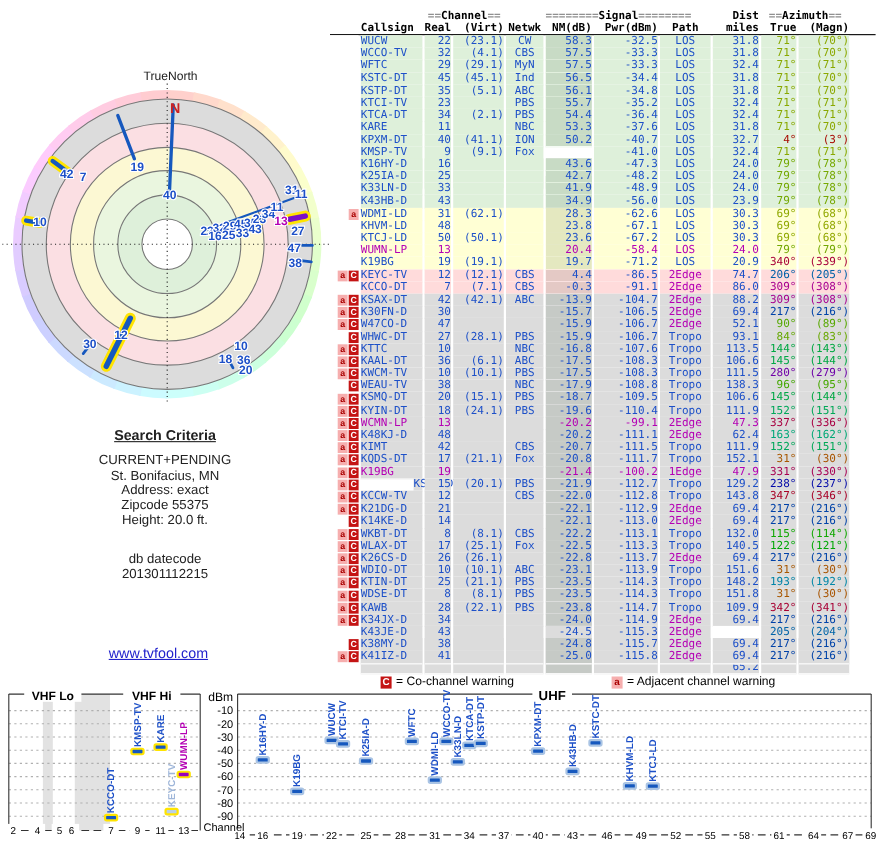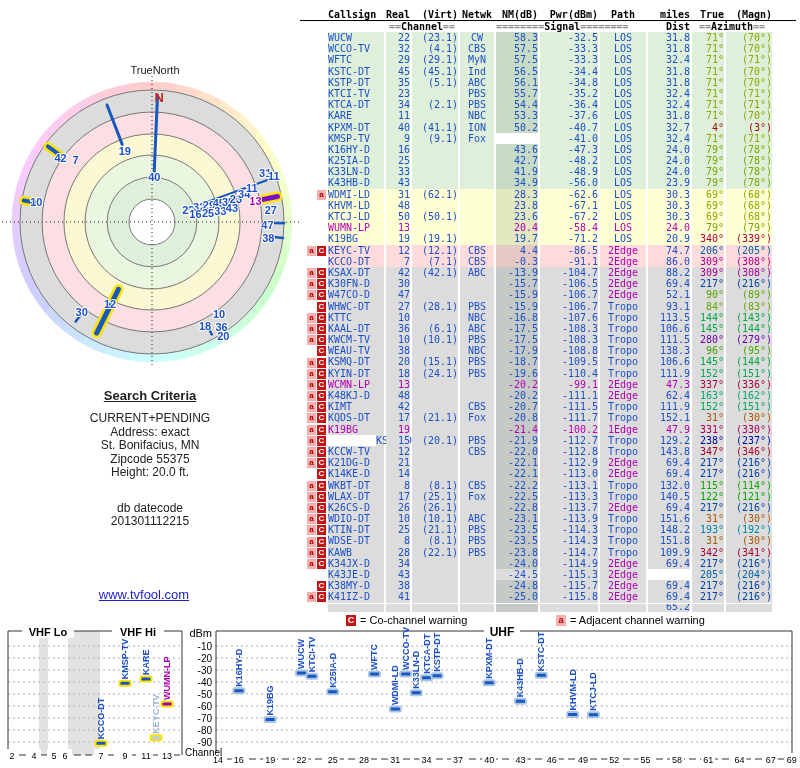--- a/index.html
+++ b/index.html
@@ -148,51 +148,51 @@
       <text x="193.47953201247807" y="145.94154506273725" text-anchor="middle" fill="#1d50c8" font-family="&quot;Liberation Sans&quot;,sans-serif" font-size="11" font-weight="bold" stroke="#ffffff" stroke-width="2" paint-order="stroke">16</text>
       <text x="206.06119021218" y="145.1207797643165" text-anchor="middle" fill="#1d50c8" font-family="&quot;Liberation Sans&quot;,sans-serif" font-size="11" font-weight="bold" stroke="#ffffff" stroke-width="2" paint-order="stroke">25</text>
       <text x="218.44680200324305" y="143.159091572712" text-anchor="middle" fill="#1d50c8" font-family="&quot;Liberation Sans&quot;,sans-serif" font-size="11" font-weight="bold" stroke="#ffffff" stroke-width="2" paint-order="stroke">33</text>
       <text x="229.94669338953105" y="139.9032409369986" text-anchor="middle" fill="#1d50c8" font-family="&quot;Liberation Sans&quot;,sans-serif" font-size="11" font-weight="bold" stroke="#ffffff" stroke-width="2" paint-order="stroke">43</text>
       <text x="157.2653125319241" y="30.302745282548997" text-anchor="middle" fill="#cc2222" font-family="&quot;Liberation Sans&quot;,sans-serif" font-size="13" font-weight="bold">N</text>
     </svg>
 
   <div class="searchblock">
     <div class="sh">Search Criteria</div>
     <div class="sl">CURRENT+PENDING</div>
+    <div class="sl">St. Bonifacius, MN</div>
     <div class="sl">Address: exact</div>
-    <div class="sl">St. Bonifacius, MN</div>
     <div class="sl">Zipcode 55375</div>
     <div class="sl">Height: 20.0 ft.</div>
     <div class="gap"></div>
     <div class="sl">db datecode</div>
     <div class="sl">201301112215</div>
   </div>
   <div class="sitelink">
     <a>www.tvfool.com</a>
   </div>
 
   <div id="tvtable">
+      <div class="trow thead">
+        <div class="ac" style="grid-column: 3 / span 2;"><span class="eq">==</span><span>Channel</span><span class="eq">==</span></div>
+        <div class="ac" style="grid-column: 6 / span 2;"><span class="eq">========</span><span>Signal</span><span class="eq">========</span></div>
+        <div class="ar" style="grid-column: 9 / span 1;"><span>Dist</span></div>
+        <div class="ac" style="grid-column: 10 / span 2;"><span class="eq">==</span><span>Azimuth</span><span class="eq">==</span></div>
+      </div>
       <div class="trow thead thead2">
         <div></div>
         <div class="al">Callsign</div>
         <div class="ar">Real</div>
         <div class="ar">(Virt)</div>
         <div class="ac">Netwk</div>
         <div class="ar">NM(dB)</div>
         <div class="ar">Pwr(dBm)</div>
         <div class="ac">Path</div>
         <div class="ar">miles</div>
         <div class="ar">True</div>
         <div class="ar">(Magn)</div>
-      </div>
-      <div class="trow thead">
-        <div class="ac" style="grid-column: 3 / span 2;"><span class="eq">==</span><span>Channel</span><span class="eq">==</span></div>
-        <div class="ac" style="grid-column: 6 / span 2;"><span class="eq">========</span><span>Signal</span><span class="eq">========</span></div>
-        <div class="ar" style="grid-column: 9 / span 1;"><span>Dist</span></div>
-        <div class="ac" style="grid-column: 10 / span 2;"><span class="eq">==</span><span>Azimuth</span><span class="eq">==</span></div>
       </div>
       <div class="trow">
         <div class="warncell"></div>
         <div class="cell bg-g al" style="color: rgb(29, 80, 200);">WUCW</div>
         <div class="cell bg-g ar" style="color: rgb(29, 80, 200);">22</div>
         <div class="cell bg-g ar" style="color: rgb(29, 80, 200);">(23.1)</div>
         <div class="cell bg-g ac" style="color: rgb(29, 80, 200);">CW</div>
         <div class="cell bg-g ar nmov" style="color: rgb(29, 80, 200);">58.3</div>
         <div class="cell bg-g ar" style="color: rgb(29, 80, 200);">-32.5</div>
         <div class="cell bg-g ac" style="color: rgb(29, 80, 200);">LOS</div>

